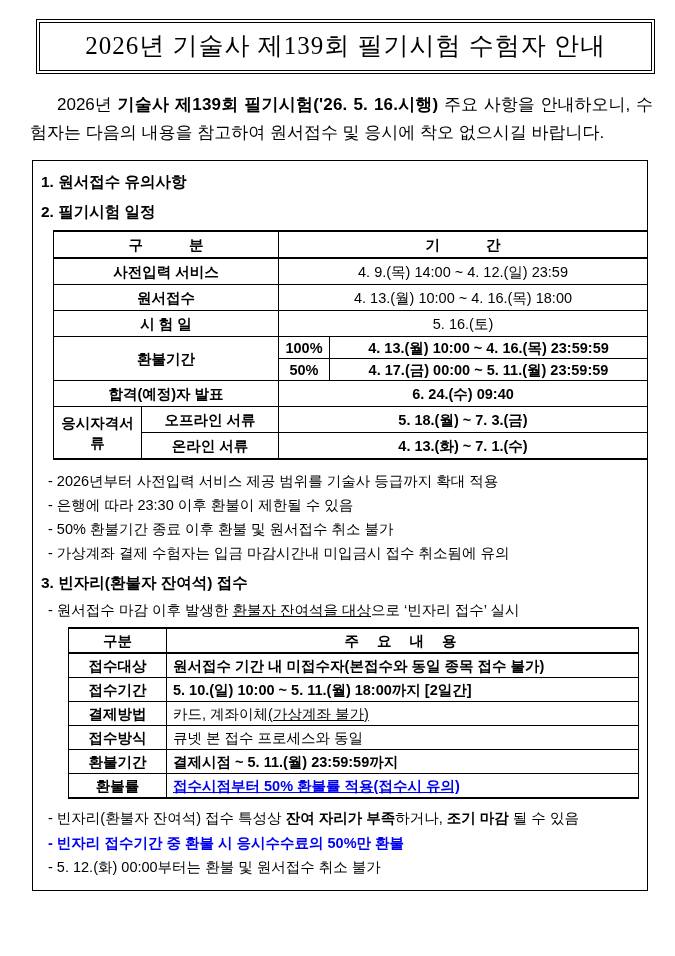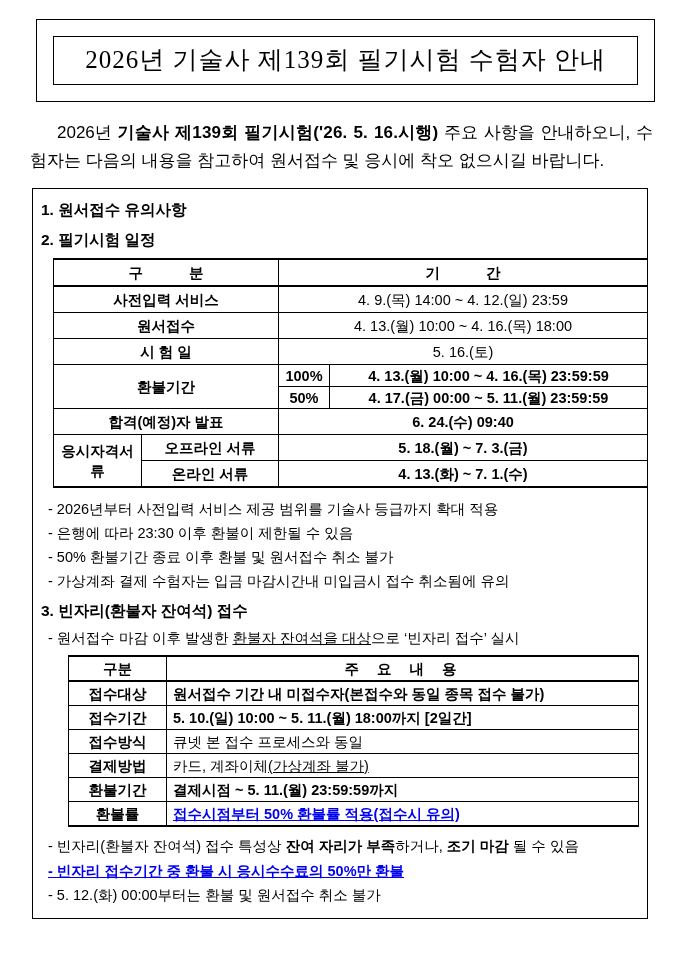--- a/index.html
+++ b/index.html
@@ -3,21 +3,21 @@
 <meta charset="utf-8">
 <style>
   html,body { margin:0; padding:0; }
   body {
     width:675px; height:956px;
     background:#ffffff; color:#000;
     font-family:"Liberation Sans", sans-serif;
     overflow:hidden;
   }
   
-  .title-box { margin:19px 20px 0 36px; border:1.5px solid #000; padding:16px; }
+  .title-box { margin:19px 20px 0 36px; border:1.5px solid #000; padding:2px; }
   .title-inner {
     border:1px solid #000; text-align:center;
     font-family:"Liberation Serif", serif;
     font-size:25px; font-weight:500; letter-spacing:1px;
     padding:6px 0 8px 0;
   }
   
   .intro {
     margin:17px 22px 0 30px;
     font-size:17px; line-height:28px;
@@ -57,21 +57,21 @@
     width:570px; margin:5px 0 8px 27px;
     font-size:14.5px;
     border-top:2px solid #000; border-bottom:2px solid #000;
   }
   .t2 td { border:1px solid #000; padding:1.5px 6px; line-height:20px; }
   .t2 td.lbl { text-align:center; font-weight:bold; padding:1.5px 0; }
   .t2 tr.hdr td { border-bottom:2px solid #000; text-align:center; font-weight:bold; }
   .t2 tr.hdr td.big { word-spacing:6px; letter-spacing:4px; }
   .t2 td.b { font-weight:bold; }
   
-  .blue { color:#0000f0;text-decoration:underline; }
+  .blue { color:#0000f0; }
   .u { text-decoration:underline; }
   b, .bold { font-weight:bold; }
 </style>
 </head>
 <body>
 
 <div>
 
   <div class="title-box">
     <div class="title-inner">2026년 기술사 제139회 필기시험 수험자 안내</div>
@@ -156,26 +156,26 @@
         </tr>
         <tr>
           <td class="lbl">접수대상</td>
           <td class="b">원서접수 기간 내 미접수자(본접수와 동일 종목 접수 불가)</td>
         </tr>
         <tr>
           <td class="lbl">접수기간</td>
           <td class="b">5. 10.(일) 10:00 ~ 5. 11.(월) 18:00까지 [2일간]</td>
         </tr>
         <tr>
+          <td class="lbl">결제방법</td>
+          <td><span>카드, 계좌이체</span><span class="u">(가상계좌 불가)</span></td>
+        </tr>
+        <tr>
           <td class="lbl">접수방식</td>
           <td>큐넷 본 접수 프로세스와 동일</td>
-        </tr>
-        <tr>
-          <td class="lbl">결제방법</td>
-          <td><span>카드, 계좌이체</span><span class="u">(가상계좌 불가)</span></td>
         </tr>
         <tr>
           <td class="lbl">환불기간</td>
           <td class="b">결제시점 ~ 5. 11.(월) 23:59:59까지</td>
         </tr>
         <tr>
           <td class="lbl">환불률</td>
           <td class="b blue u">접수시점부터 50% 환불률 적용(접수시 유의)</td>
         </tr>
       </tbody>

